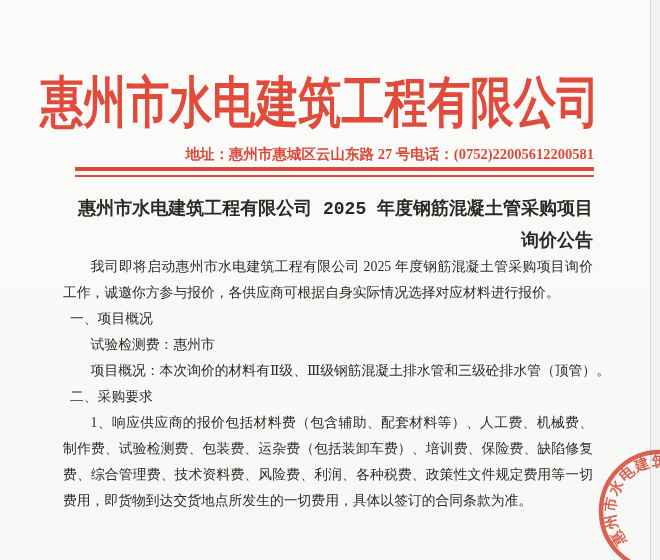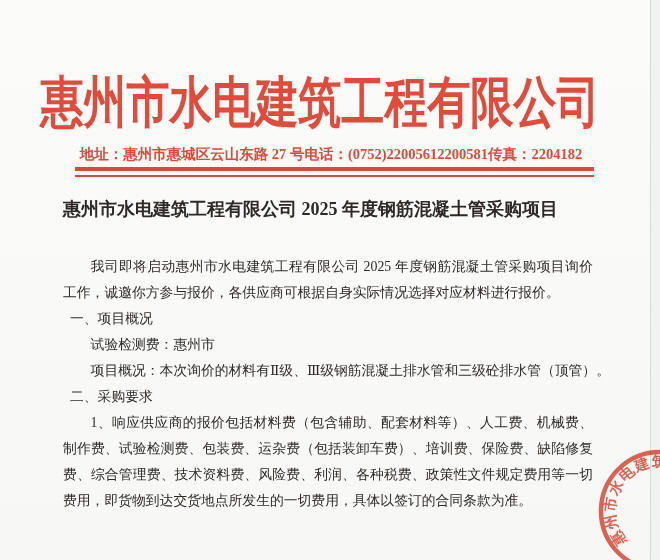--- a/index.html
+++ b/index.html
@@ -32,35 +32,36 @@
     font-size: 43px;
     font-weight: bold;
     color: #e04b3b;
     letter-spacing: 0px;
     transform: scaleY(1.28);
     transform-origin: top center;
     white-space: nowrap;
   }
   .contact-line {
     position: absolute; top: 145px; left: 68px; right: 66px;
-    display: flex; justify-content: center; align-items: baseline;
+    display: flex; justify-content: flex-end; align-items: baseline;
     font-size: 14.5px; font-weight: bold; color: #dc4a3a;
     white-space: nowrap;
   }
   .rule { position: absolute; left: 75px; right: 66px; background: #d94a3a; }
   .rule-thick { top: 167px; height: 4px; }
   .rule-thin  { top: 175px; height: 1.6px; }
 
   
   .doc-title {
     position: absolute; top: 193px; left: 63px; right: 67px;
     margin: 0;
-    text-align: left;
+    text-align: right;
     font-size: 18px; font-weight: bold; color: #2c2926;
     line-height: 32px;
+    font-family: Liberation Mono, monospace;
   }
   .body-text {
     position: absolute; top: 254px; left: 63px; right: 67px;
     font-size: 13.8px; color: #2e2b28;
     line-height: 26px;
     text-align: justify;
     text-justify: inter-character;
   }
   .body-text p { margin: 0; }
   .indent { text-indent: 2em; }
@@ -81,28 +82,28 @@
 
   <div class="scan-edge-strip"></div>
   <div class="scan-edge-line"></div>
 
   <h1 class="company-name">惠州市水电建筑工程有限公司</h1>
 
   <div class="contact-line">
     <span>地址：惠州市惠城区云山东路 27 号</span>
     <span>电话：(0752)2200561</span>
     <span>2200581</span>
-    <span>传真：2204182</span>
   </div>
 
   <div class="rule rule-thick"></div>
   <div class="rule rule-thin"></div>
 
   <h2 class="doc-title">
     <span style="display:block">惠州市水电建筑工程有限公司 2025 年度钢筋混凝土管采购项目</span>
+    <span style="display:block">询价公告</span>
   </h2>
 
   <div class="body-text">
     <p class="indent">我司即将启动惠州市水电建筑工程有限公司 2025 年度钢筋混凝土管采购项目询价工作，诚邀你方参与报价，各供应商可根据自身实际情况选择对应材料进行报价。</p>
     <p class="sec-heading">一、项目概况</p>
     <p class="indent one-line">试验检测费：惠州市</p>
     <p class="indent one-line">项目概况：本次询价的材料有Ⅱ级、Ⅲ级钢筋混凝土排水管和三级砼排水管（顶管）。</p>
     <p class="sec-heading">二、采购要求</p>
     <p class="indent">1、响应供应商的报价包括材料费（包含辅助、配套材料等）、人工费、机械费、制作费、试验检测费、包装费、运杂费（包括装卸车费）、培训费、保险费、缺陷修复费、综合管理费、技术资料费、风险费、利润、各种税费、政策性文件规定费用等一切费用，即货物到达交货地点所发生的一切费用，具体以签订的合同条款为准。</p>
   </div>

